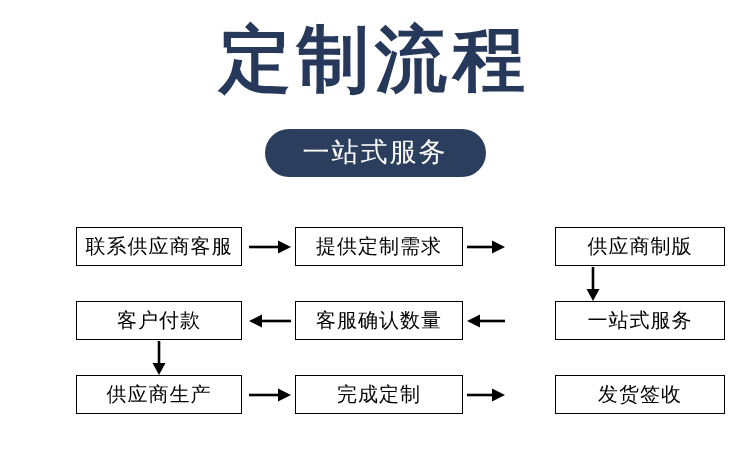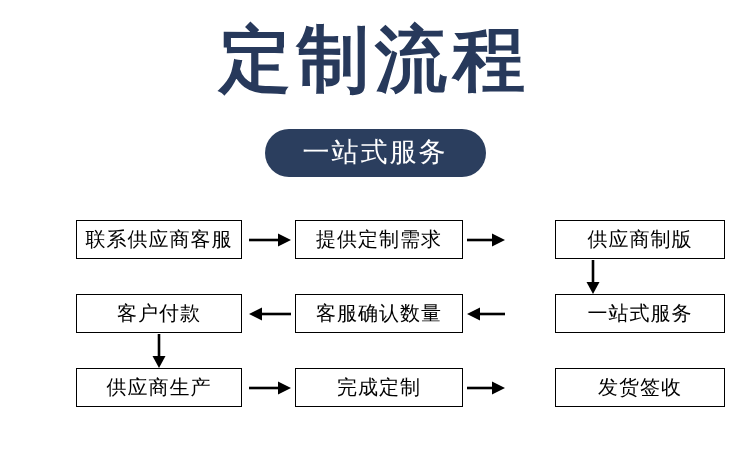--- a/index.html
+++ b/index.html
@@ -57,21 +57,21 @@
     line-height: 34px;
     font-weight: 400;
     letter-spacing: 2px;
     white-space: nowrap;
   }
 
   
   .flow {
     position: absolute;
     left: 0;
-    top: 206px;
+    top: 213px;
     width: 668px;
     height: 215px;
   }
 
   .node {
     position: absolute;
     box-sizing: border-box;
     border: 1.6px solid #000000;
     background: #ffffff;
     color: #000000;

